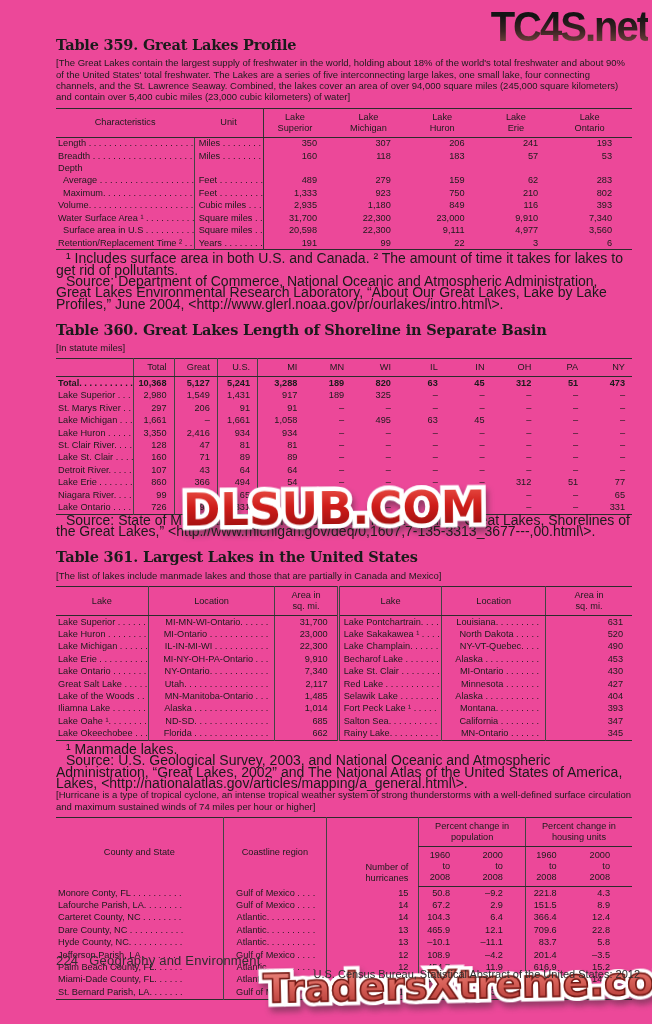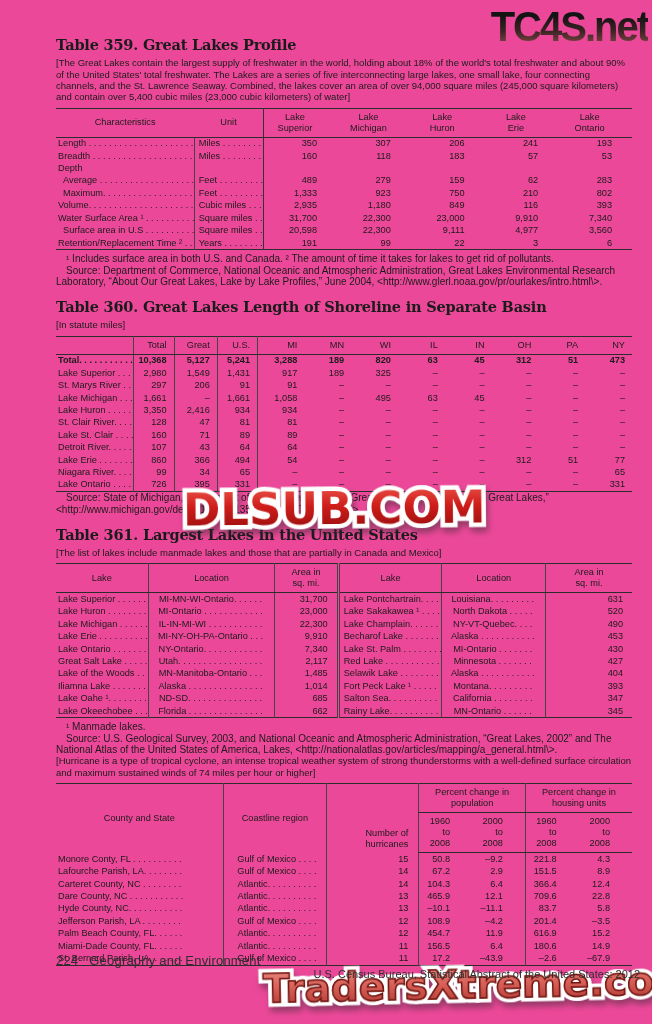--- a/index.html
+++ b/index.html
@@ -9,21 +9,21 @@
     margin:0 auto;
   }
   .content { position:absolute; left:56px; right:20px; top:36px; }
 
   h2.ttl {
     font-family:"DejaVu Serif", serif; font-size:14.5px; font-weight:bold;
     margin:11px 0 3px 0; letter-spacing:-0.2px; white-space:pre-line; line-height:1.25;
   }
   section:first-child h2.ttl { margin-top:0; }
   p.bnote { font-size:9.5px; line-height:11.4px; margin:0 0 5px 0; }
-  p.fnote, p.src { font-size:10px; line-height:11.3px; margin:3px 0 0 0; text-indent:10px; }
+  p.fnote, p.src { font-size:14px; line-height:11.3px; margin:3px 0 0 0; text-indent:10px; }
   p.src { margin-top:0; }
 
   table.tbl {
     width:100%; border-collapse:collapse; table-layout:fixed;
     font-size:9.2px; border-top:1.5px solid #2c2c2c; border-bottom:1.5px solid #2c2c2c;
     margin-top:2px;
   }
   .tbl thead tr:last-child th { border-bottom:1px solid #2c2c2c; }
   .tbl th {
     font-weight:normal; text-align:center; vertical-align:middle;
@@ -45,33 +45,33 @@
   #t360 td { text-align:right; padding-right:7px; }
   #t360 th { padding-right:7px; text-align:right; }
   #t360 td:nth-child(1){ text-align:left; padding-right:0; }
   #t360 td:nth-child(2), #t360 th:nth-child(2),
   #t360 td:nth-child(3), #t360 th:nth-child(3),
   #t360 td:nth-child(4), #t360 th:nth-child(4),
   #t360 td:nth-child(5), #t360 th:nth-child(5){ border-left:1px solid #444; }
   #t360 tbody tr:first-child td { font-weight:bold; }
 
   
-  #t361 td { text-align:center; }
+  #t361 td { text-align:right; }
   #t361 td:nth-child(3), #t361 td:nth-child(6){ text-align:right; padding-right:9px; }
   #t361 td:nth-child(2), #t361 th:nth-child(2),
   #t361 td:nth-child(3), #t361 th:nth-child(3),
   #t361 td:nth-child(5), #t361 th:nth-child(5),
   #t361 td:nth-child(6), #t361 th:nth-child(6){ border-left:1px solid #444; }
   #t361 td:nth-child(4), #t361 th:nth-child(4){ border-left:3px double #444; }
   #t361 td:nth-child(2), #t361 td:nth-child(4), #t361 td:nth-child(5){ padding-left:4px; }
 
   
   #t362 td { text-align:right; padding-right:22px; }
   #t362 td:nth-child(1){ text-align:left; padding-right:0; }
-  #t362 td:nth-child(2){ text-align:center; padding-left:4px; padding-right:0; }
+  #t362 td:nth-child(2){ text-align:right; padding-left:4px; padding-right:11px; }
   #t362 td:nth-child(3){ padding-right:10px; }
   #t362 td:nth-child(2), #t362 td:nth-child(3), #t362 td:nth-child(4), #t362 td:nth-child(6){ border-left:1px solid #444; }
   #t362 th.bl { border-left:1px solid #444; }
   #t362 th.grp { border-bottom:1px solid #2c2c2c; }
   #t362 th.sub { text-align:right; padding-right:22px; border-bottom:1px solid #2c2c2c; }
   #t362 th.bot { vertical-align:bottom; text-align:right; padding-right:10px; }
   #t362 thead tr:last-child th { border-bottom:1px solid #2c2c2c; }
 
   
   .footer-left {
@@ -480,21 +480,21 @@
               <td>MI-NY-OH-PA-Ontario . . .</td>
               <td>9,910</td>
               <td>Becharof Lake . . . . . . .</td>
               <td>Alaska . . . . . . . . . . .</td>
               <td>453</td>
             </tr>
             <tr>
               <td>Lake Ontario . . . . . . .</td>
               <td>NY-Ontario. . . . . . . . . . . .</td>
               <td>7,340</td>
-              <td>Lake St. Palm . . . . . . . .</td>
+              <td>Lake St. Clair . . . . . . . .</td>
               <td>MI-Ontario . . . . . . .</td>
               <td>430</td>
             </tr>
             <tr>
               <td>Great Salt Lake . . . . .</td>
               <td>Utah. . . . . . . . . . . . . . . . .</td>
               <td>2,117</td>
               <td>Red Lake . . . . . . . . . . .</td>
               <td>Minnesota . . . . . . .</td>
               <td>427</td>

